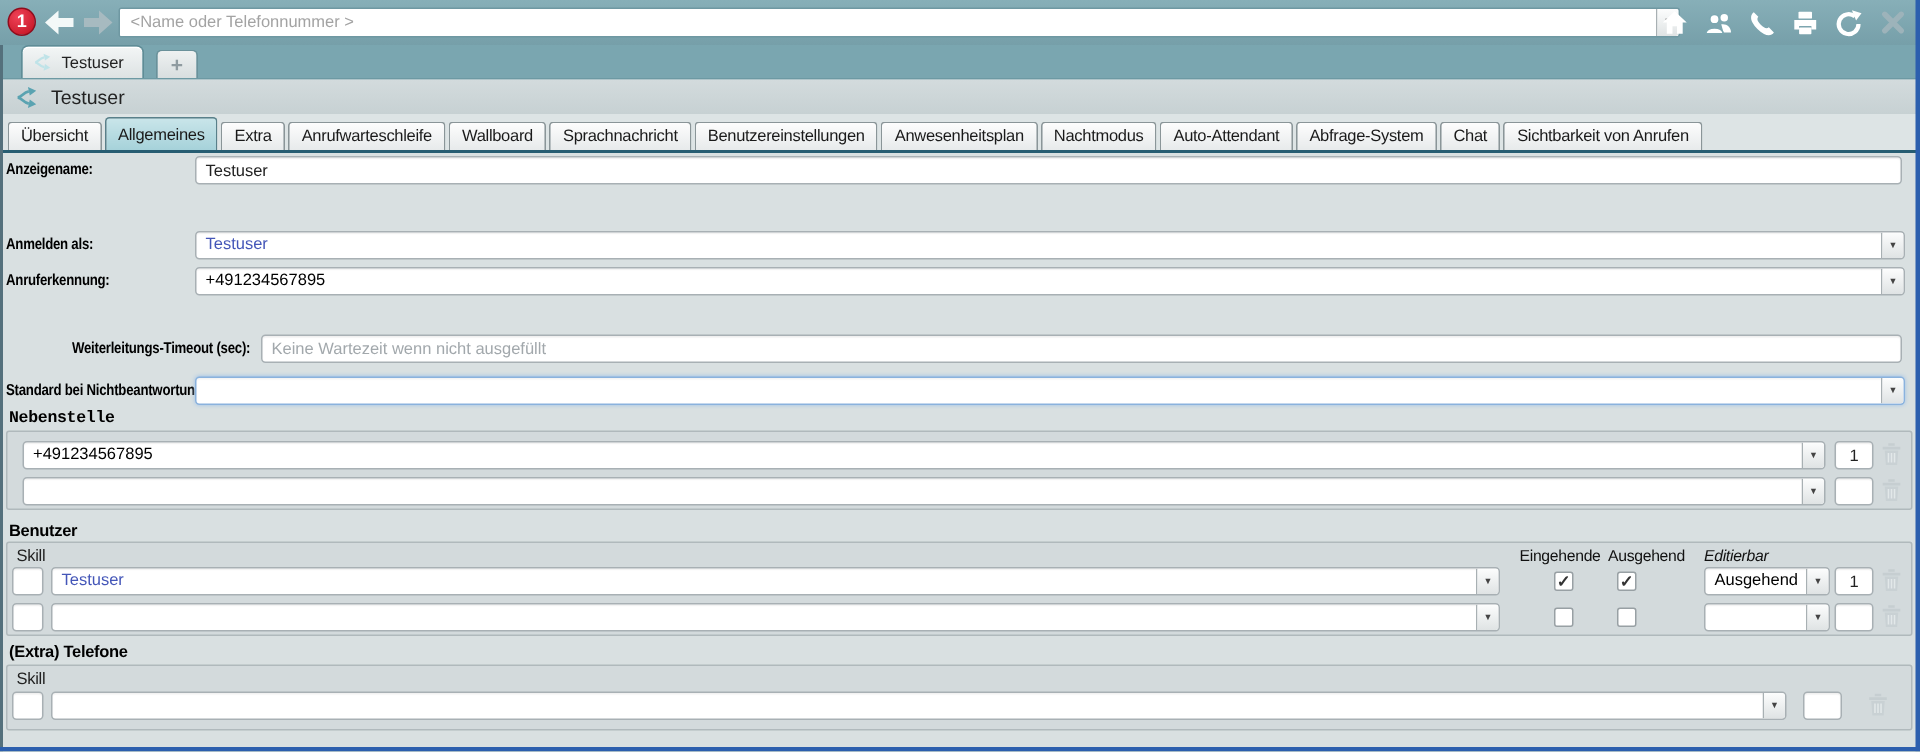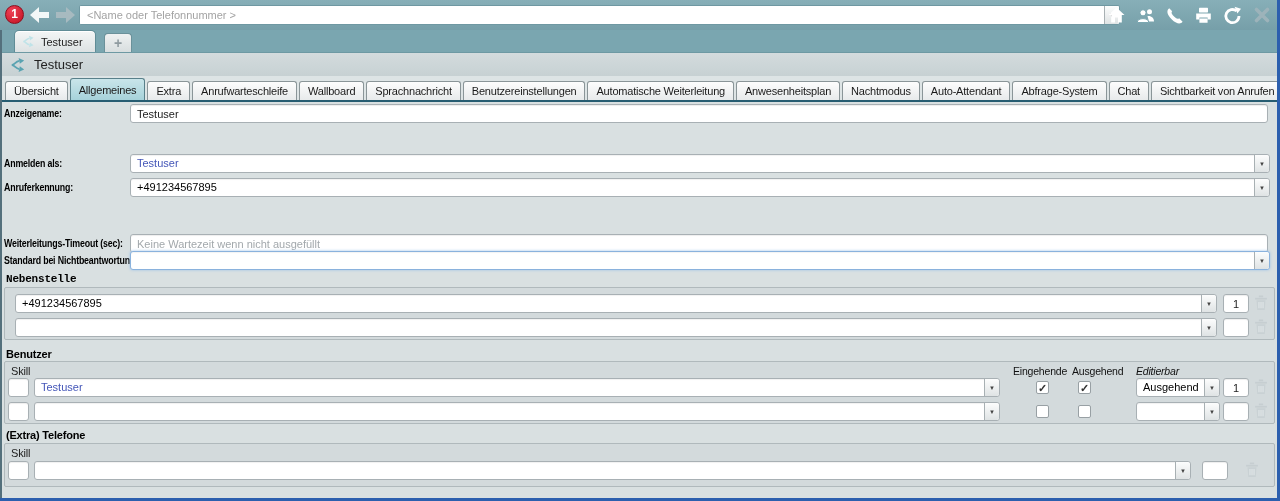--- a/index.html
+++ b/index.html
@@ -172,21 +172,20 @@
   </div>
 
   <div id="tabbar" class="abs">
     <span class="tab">Übersicht</span>
     <span class="tab active">Allgemeines</span>
     <span class="tab">Extra</span>
     <span class="tab">Anrufwarteschleife</span>
     <span class="tab">Wallboard</span>
     <span class="tab">Sprachnachricht</span>
     <span class="tab">Benutzereinstellungen</span>
-    <span class="tab">Automatische Weiterleitung</span>
     <span class="tab">Anwesenheitsplan</span>
     <span class="tab">Nachtmodus</span>
     <span class="tab">Auto-Attendant</span>
     <span class="tab">Abfrage-System</span>
     <span class="tab">Chat</span>
     <span class="tab">Sichtbarkeit von Anrufen</span>
 
   </div>
   <div class="abs tabline"></div>
 
@@ -201,21 +200,21 @@
       <span class="cbtn"></span>
     </div>
   </div>
   <div class="frow" style="top:178px;">
     <span class="flabel">Anruferkennung:</span>
     <div class="combo">
       <span class="val">+491234567895</span>
       <span class="cbtn"></span>
     </div>
   </div>
-  <div class="frow" style="top:234px;">
+  <div class="frow" style="top:223px;margin-left:44px;">
     <span class="flabel">Weiterleitungs-Timeout (sec):</span>
     <input class="ip" placeholder="Keine Wartezeit wenn nicht ausgefüllt" style="">
   </div>
   <div class="frow" style="top:251px;">
     <span class="flabel">Standard bei Nichtbeantwortung:</span>
     <div class="combo focused">
       <span class="val"></span>
       <span class="cbtn"></span>
     </div>
   </div>

